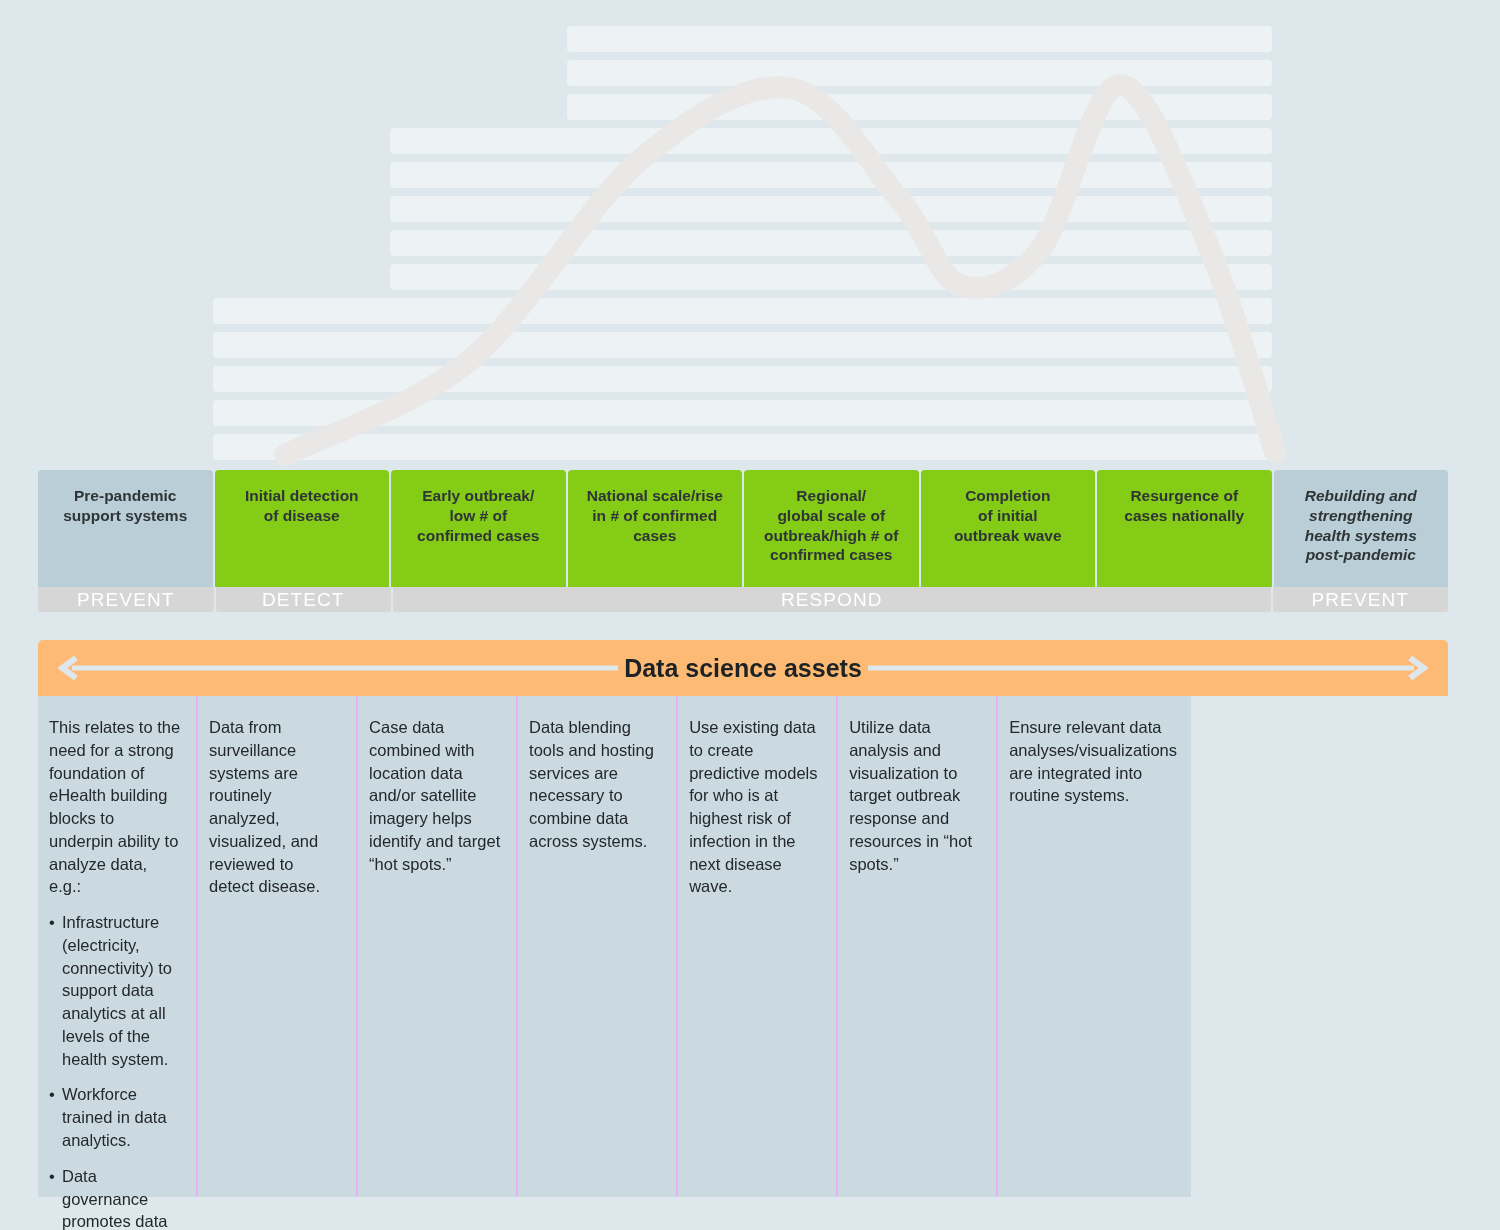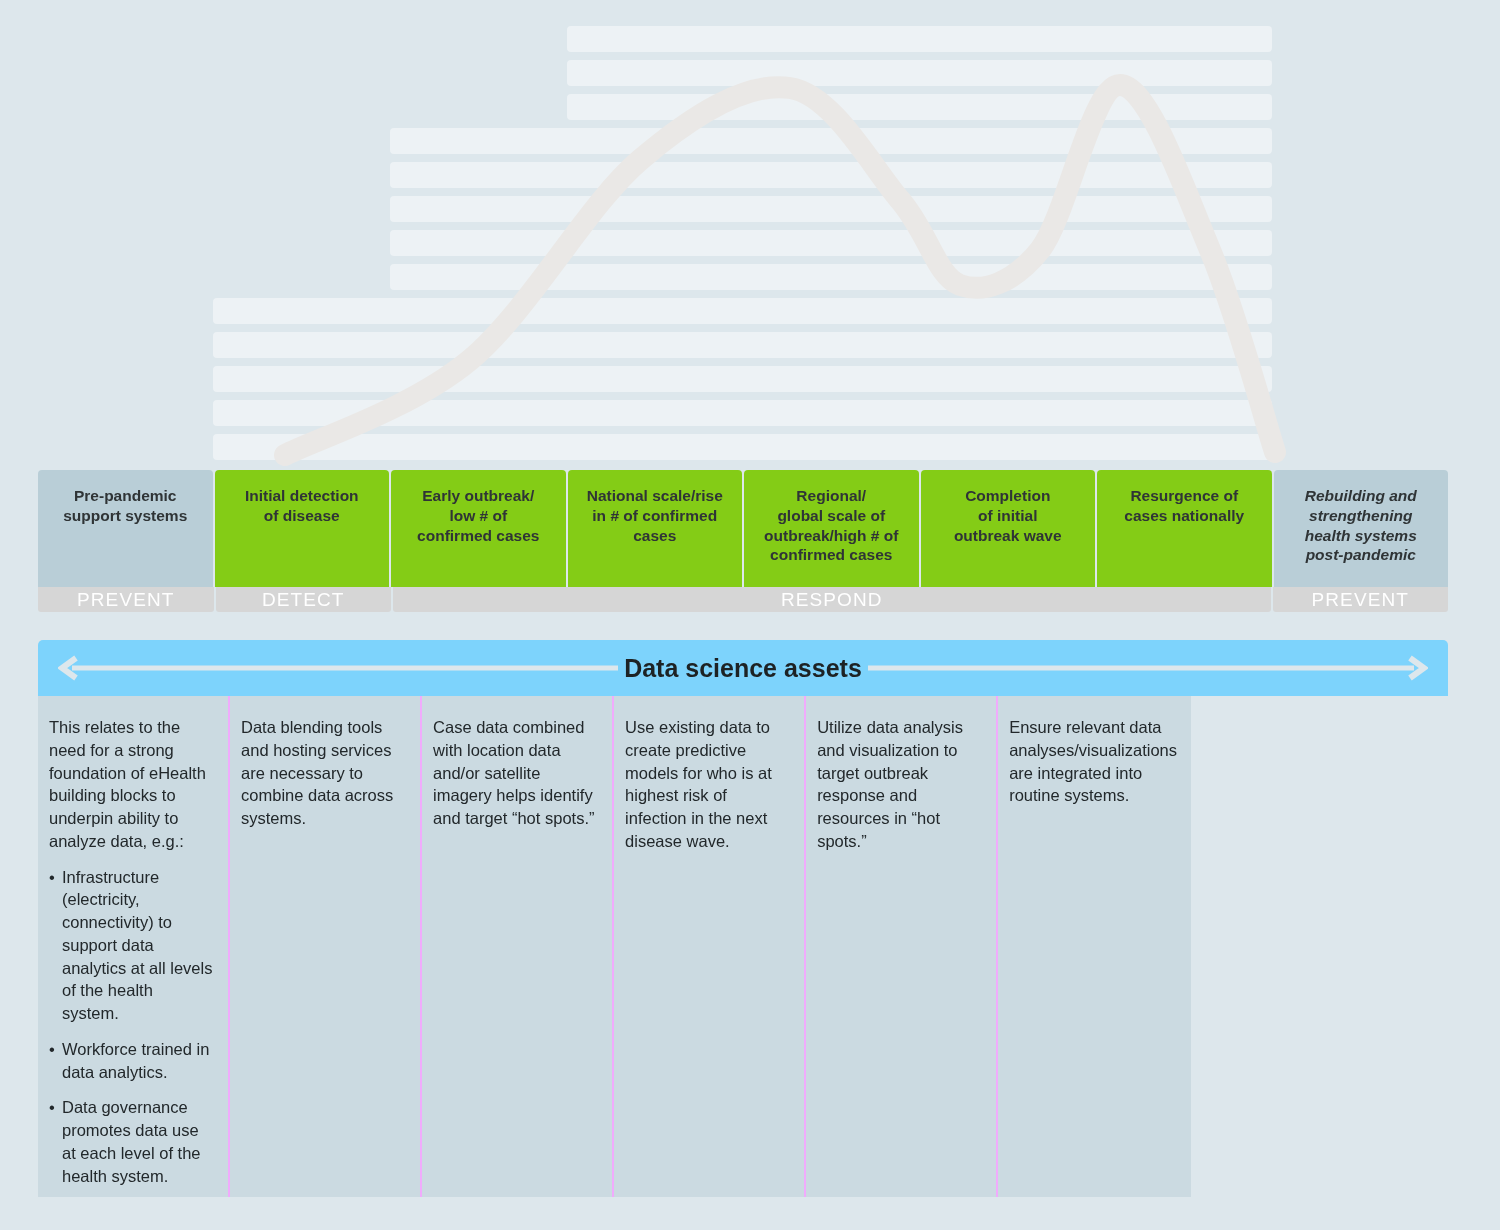--- a/index.html
+++ b/index.html
@@ -76,21 +76,21 @@
     border-radius: 0 0 3px 3px;
   }
 
   
   #assets-banner {
     position: absolute;
     left: 38px;
     top: 640px;
     width: 1410px;
     height: 56px;
-    background: #7dd3fc;
+    background: #fdba74;
     border-radius: 5px 5px 0 0;
     display: flex;
     align-items: center;
     justify-content: center;
   }
   .banner-arrow {
     position: absolute;
     top: 50%;
     transform: translateY(-50%);
     height: 26px;
@@ -238,26 +238,29 @@
 <div id="body-row">
     <div class="body-cell" style="flex: 1 1 0px;">
       <p>This relates to the need for a strong foundation of eHealth building blocks to underpin ability to analyze data, e.g.:</p>
       <ul>
         <li>Infrastructure (electricity, connectivity) to support data analytics at all levels of the health system.</li>
         <li>Workforce trained in data analytics.</li>
         <li>Data governance promotes data use at each level of the health system.</li>
       </ul>
     </div>
     <div class="body-cell" style="flex: 1 1 0px;">
+      <p>Data from surveillance systems are routinely analyzed, visualized, and reviewed to detect disease.</p>
+    </div>
+    <div class="body-cell" style="flex: 1 1 0px;">
+      <p>Case data combined with location data and/or satellite imagery helps identify and target “hot spots.”</p>
+    </div>
+    <div class="body-cell" style="flex: 1 1 0px;">
       <p>Data blending tools and hosting services are necessary to combine data across systems.</p>
     </div>
     <div class="body-cell" style="flex: 1 1 0px;">
-      <p>Case data combined with location data and/or satellite imagery helps identify and target “hot spots.”</p>
-    </div>
-    <div class="body-cell" style="flex: 1 1 0px;">
       <p>Use existing data to create predictive models for who is at highest risk of infection in the next disease wave.</p>
     </div>
     <div class="body-cell" style="flex: 1 1 0px;">
       <p>Utilize data analysis and visualization to target outbreak response and resources in “hot spots.”</p>
     </div>
     <div class="body-cell" style="flex: 1 1 0px;">
       <p>Ensure relevant data analyses/visualizations are integrated into routine systems.</p>
     </div>
   </div>
 

